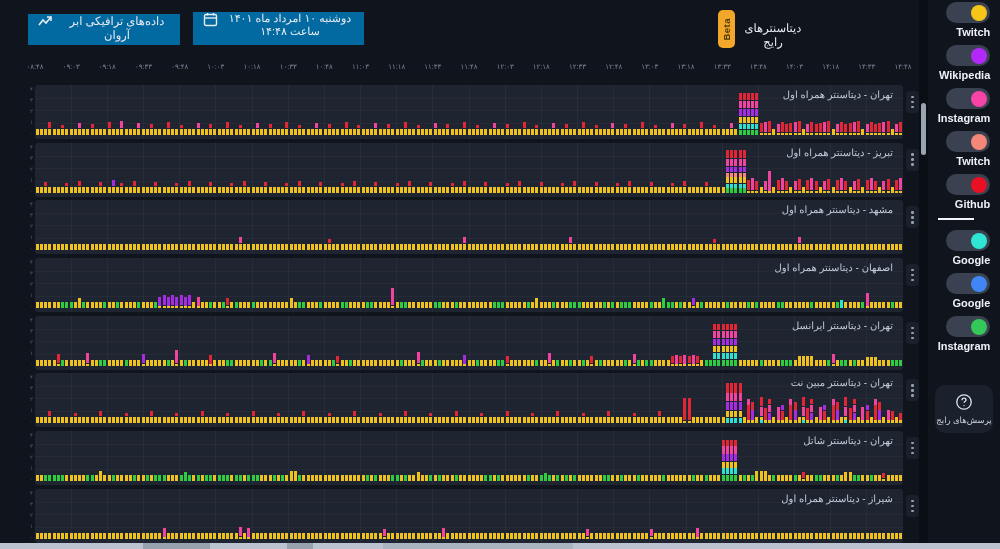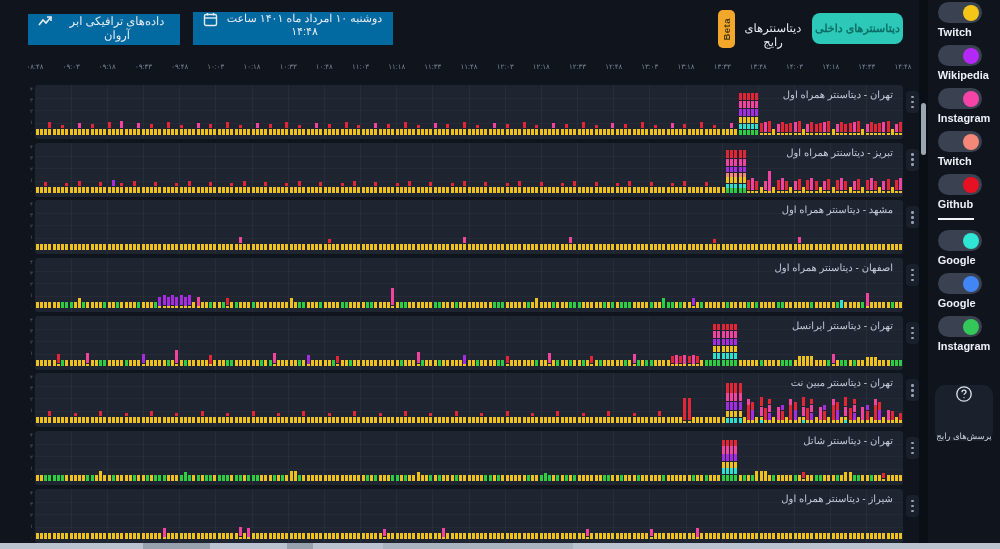--- a/index.html
+++ b/index.html
@@ -5,21 +5,21 @@
   * { margin:0; padding:0; box-sizing:border-box; }
   html,body { width:1000px; height:549px; overflow:hidden; background:#0f141d;
               font-family:"Liberation Sans", sans-serif; }
   .page { position:relative; width:1000px; height:549px; background:#0f141d; }
 
   
   .hbtn { position:absolute; background:#0369a1; border-radius:0; display:flex;
           align-items:flex-start; color:#e7ebf2; font-size:11.5px; }
   .btn-traffic { left:28px; top:14px; width:152px; height:31px; padding:0 10px; gap:8px; }
   .btn-traffic .txt { flex:1; text-align:center; direction:rtl; }
-  .btn-date { left:193px; top:12px; width:200px; height:33px; padding:0 10px; gap:8px; }
+  .btn-date { left:193px; top:12px; width:171px; height:33px; padding:0 10px; gap:8px; }
   .btn-date .txt { flex:1; text-align:center; direction:rtl; font-size:11px; }
   .dd { left:563px; top:12px; width:139px; height:33px; padding:0 12px;
         justify-content:space-between; cursor:pointer; }
   .dd .txt { direction:rtl; font-size:11.5px; }
   .beta { position:absolute; left:718px; top:10px; width:17px; height:38px; background:#f2a62a;
           border-radius:5px; display:flex; align-items:center; justify-content:center; }
   .beta span { writing-mode:vertical-rl; transform:rotate(180deg); font-size:9.5px;
                color:#4a3a08; font-weight:bold; letter-spacing:.5px; }
   .tab-foreign { position:absolute; left:740px; top:21px; width:66px; color:#e7ebf2;
                  font-size:11.5px; direction:rtl; text-align:center; cursor:pointer; }
@@ -45,29 +45,29 @@
            border-radius:4px; display:flex; flex-direction:column; align-items:center;
            justify-content:center; gap:2.5px; cursor:pointer; }
   .kebab i { width:2.5px; height:2.5px; border-radius:50%; background:#98a1b3; }
 
   
   .scrolltrack { position:absolute; left:919px; top:0; width:9px; height:549px; background:#0a0e15; }
   .scrollthumb { position:absolute; left:921px; top:103px; width:5px; height:52px;
                  background:#9aa5b2; border-radius:3px; }
   .sidebar { position:absolute; left:928px; top:0; width:72px; height:549px; background:#0f141d;
              display:flex; flex-direction:column; align-items:center; padding-top:2px; }
-  .svc { display:flex; flex-direction:column; align-items:flex-start; margin-bottom:7px; }
+  .svc { display:flex; flex-direction:column; align-items:flex-end; margin-bottom:7px; }
   .toggle { width:44px; height:21px; background:#3a4150; border-radius:11px; position:relative;
             cursor:pointer; }
   .toggle .knob { position:absolute; right:3px; top:2.5px; width:16px; height:16px;
                   border-radius:50%; }
   .svc .nm { margin-top:3px; font-size:11px; color:#eef1f6; font-weight:bold; }
   .divider { width:36px; height:2px; background:#f2f4f8; margin:8px 0 10px 0; }
-  .sq-btn { width:58px; height:56px; background:#1b212c; border-radius:10px; display:flex;
-            flex-direction:column; align-items:center; justify-content:space-between; gap:4px;
+  .sq-btn { width:58px; height:48px; background:#1b212c; border-radius:10px; display:flex;
+            flex-direction:column; align-items:center; justify-content:center; gap:4px;
             cursor:pointer; margin-bottom:7px; }
   .sq-btn .lbl { font-size:8.5px; color:#cdd4e0; direction:rtl; }
   .gap-top { margin-top:26px; }
 
   
   .bstrip { position:absolute; left:0; bottom:0; width:1000px; height:6px; background:#bac3cf; z-index:10; }
   .bstrip i { position:absolute; top:0; height:6px; display:block; }
 </style>
 </head>
 <body>
@@ -94,21 +94,20 @@
       </svg>
     </span>
     <span class="txt">دوشنبه ۱۰ امرداد ماه ۱۴۰۱ ساعت ۱۴:۴۸</span>
   </div>
 
 
   <div class="beta">
     <span>Beta</span>
   </div>
   <div class="tab-foreign">دیتاسنترهای رایج</div>
-  <div class="tab-domestic">دیتاسنترهای داخلی</div>
 
   <div class="xaxis">
       <span style="left: 0px;">۰۸:۴۸</span>
       <span style="left: 36.167px;">۰۹:۰۳</span>
       <span style="left: 72.334px;">۰۹:۱۸</span>
       <span style="left: 108.501px;">۰۹:۳۳</span>
       <span style="left: 144.668px;">۰۹:۴۸</span>
       <span style="left: 180.835px;">۱۰:۰۳</span>
       <span style="left: 217.002px;">۱۰:۱۸</span>
       <span style="left: 253.169px;">۱۰:۳۳</span>

